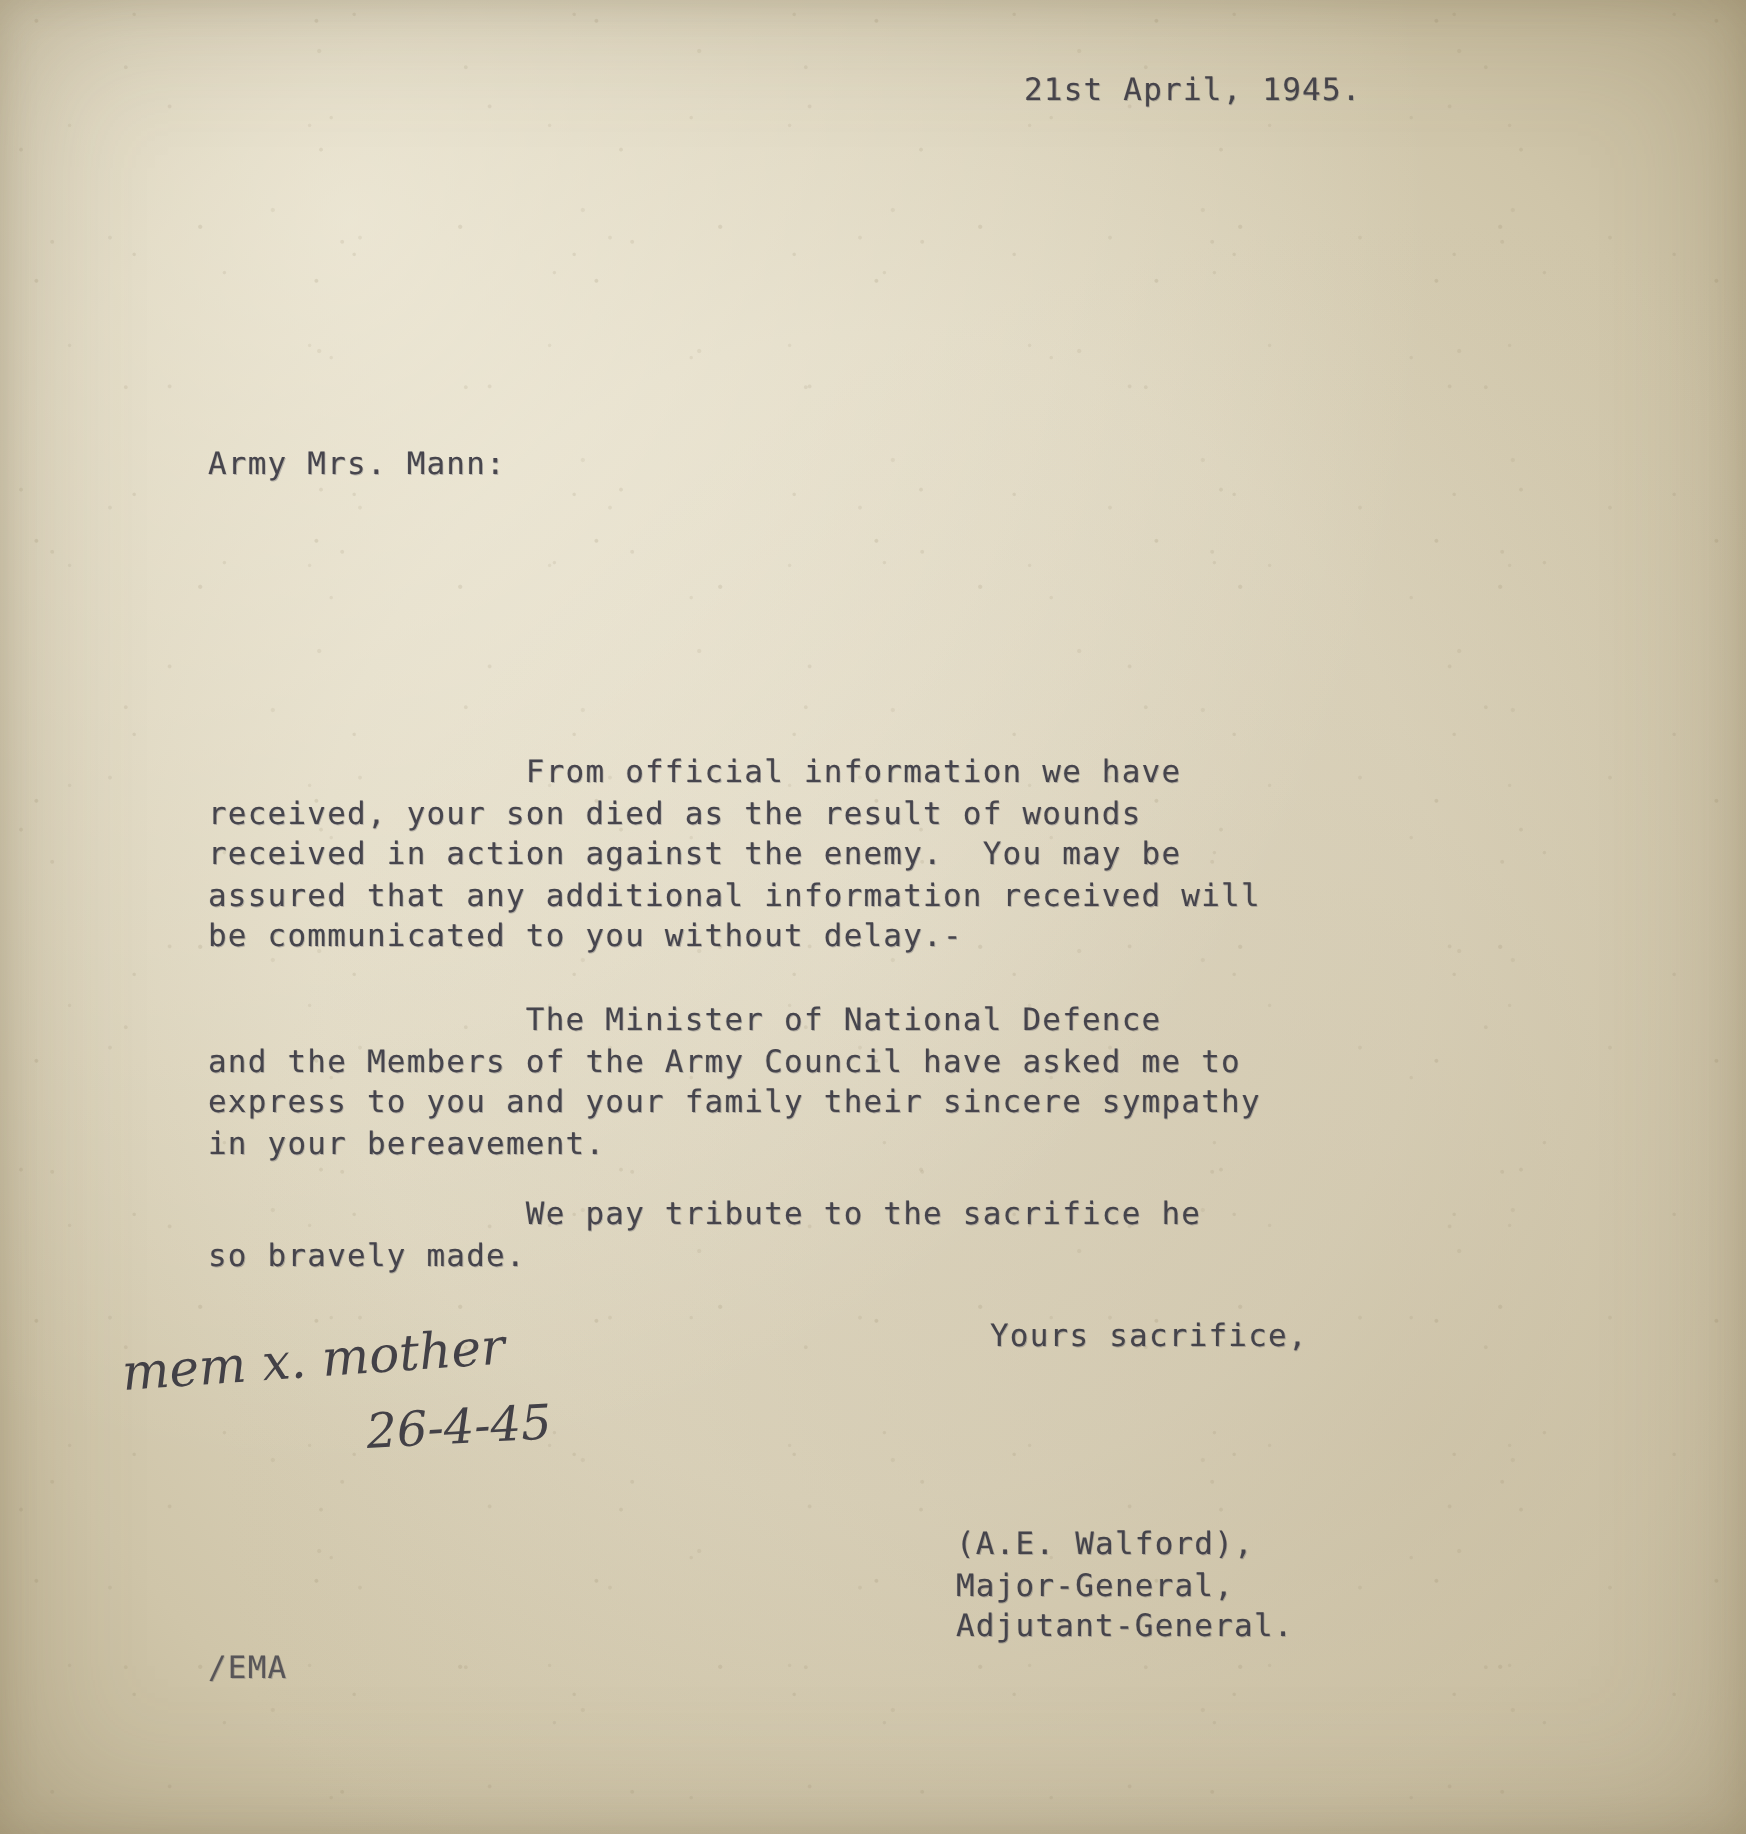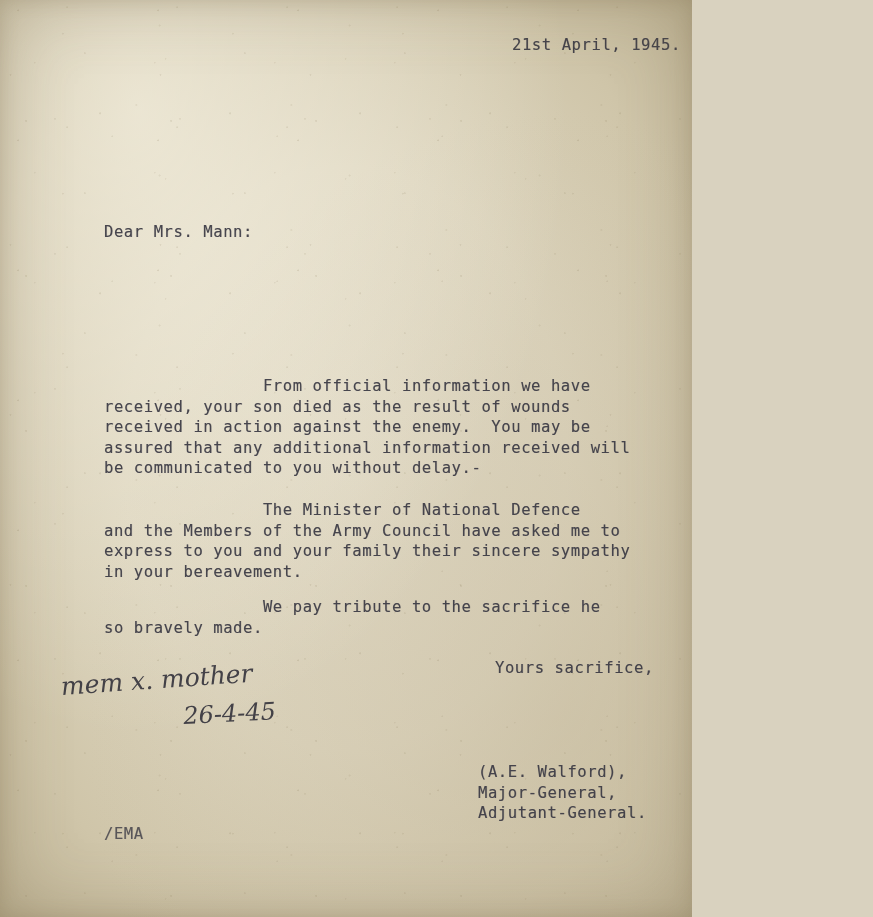--- a/index.html
+++ b/index.html
@@ -10,21 +10,21 @@
     width: 873px;
     height: 917px;
     overflow: hidden;
     background: #d9d2bf;
     font-family: "DejaVu Sans Mono", monospace;
   }
 
   
   #paper {
     position: relative;
-    width: 692px;
+    width: 873px;
     height: 917px;
     background:
       radial-gradient(ellipse at 20% 12%, rgba(255,252,240,0.55) 0%, rgba(255,252,240,0) 55%),
       radial-gradient(ellipse at 82% 78%, rgba(196,184,156,0.45) 0%, rgba(196,184,156,0) 60%),
       radial-gradient(ellipse at 50% 50%, #e3dcc8 0%, #dcd4bd 45%, #cfc5a9 78%, #bfb496 100%);
     box-sizing: border-box;
   }
   
   #grain {
     position: absolute;
@@ -123,21 +123,21 @@
 </head>
 <body>
 
 <div id="paper">
 
   <div id="grain"></div>
 
   <div class="typed" id="date-line">21st April, 1945.</div>
 
 
-  <div class="typed" id="salutation">Dear Mrs. Mann:</div>
+  <div class="typed" id="salutation">Army Mrs. Mann:</div>
 
 
   <div class="typed" id="para-2">                From official information we have
 received, your son died as the result of wounds
 received in action against the enemy.  You may be
 assured that any additional information received will
 be communicated to you without delay.-</div>
 
   <div class="typed" id="para-3">                The Minister of National Defence
 and the Members of the Army Council have asked me to

